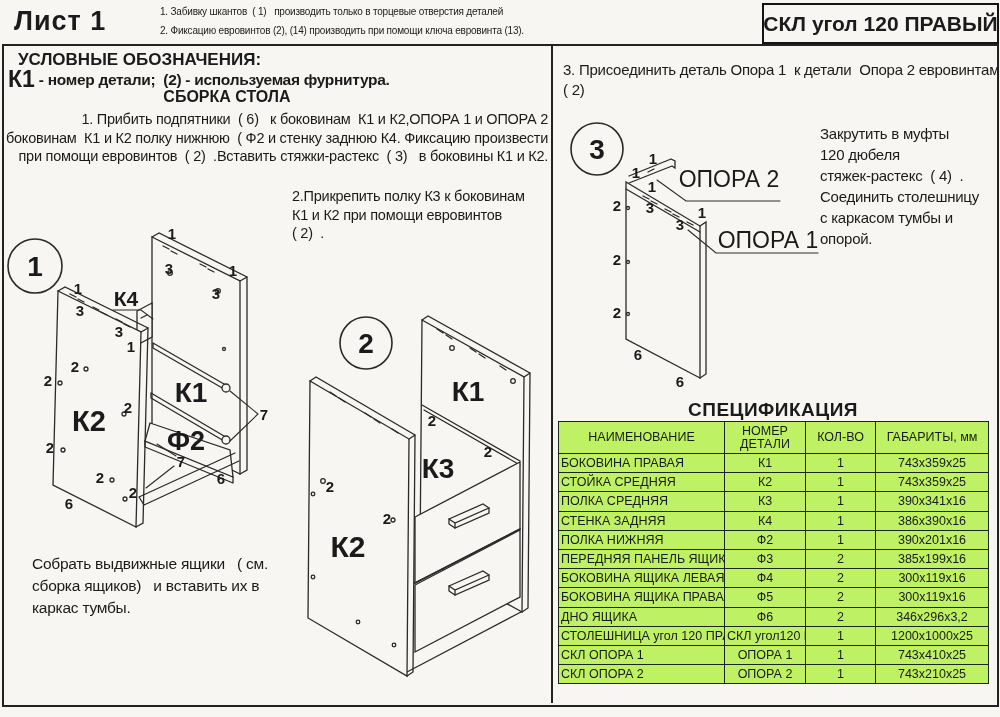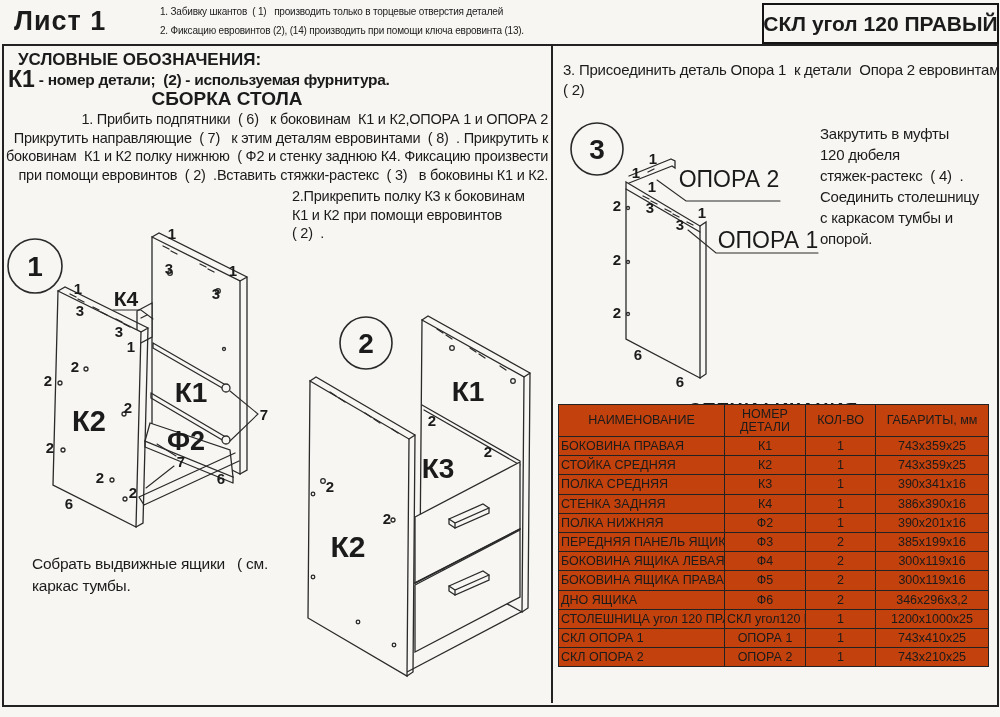--- a/index.html
+++ b/index.html
@@ -14,28 +14,28 @@
                display:flex;align-items:center;justify-content:center;
                font-size:21px;font-weight:bold;background:#f7f6f2;}
   
   .frame{left:2px;top:44px;width:993px;height:659px;border:2px solid #222;}
   .vdivider{left:551px;top:44px;width:2px;height:659px;background:#222;}
   
   .legend-heading{left:18px;top:50px;font-size:17px;font-weight:bold;}
   .legend-line{left:8px;top:66px;}
   .legend-k1{font-size:23px;font-weight:bold;vertical-align:-2px;}
   .legend-desc{font-size:15.5px;font-weight:bold;letter-spacing:-0.3px;}
-  .assembly-title{left:0;top:88px;width:454px;text-align:center;font-size:19px;font-weight:bold;}
+  .assembly-title{left:0;top:88px;width:454px;text-align:center;font-size:16px;font-weight:bold;}
   .stepline{font-size:14.5px;letter-spacing:-0.25px;line-height:18.5px;}
   .note3 .stepline{line-height:21px;font-size:15px;}
   .drawer-note .stepline{line-height:22px;font-size:15.5px;}
   .spec-title{left:558px;top:399px;width:430px;text-align:center;font-size:19px;font-weight:bold;letter-spacing:0.5px;}
   
-  table.spec{position:absolute;left:558px;top:404px;width:430px;border-collapse:collapse;
-             table-layout:fixed;background:#c2410c;}
+  table.spec{position:absolute;left:558px;top:421px;width:430px;border-collapse:collapse;
+             table-layout:fixed;background:#bef264;}
   table.spec th,table.spec td{border:1.4px solid #222;font-size:12.5px;overflow:hidden;
              white-space:nowrap;padding:0 2px;}
   table.spec th{font-weight:normal;font-size:12.5px;text-align:center;height:31px;
              line-height:13px;white-space:normal;}
   table.spec td{height:18.2px;}
   td.c-name{text-align:left;padding-left:7px;}
   td.c-part,td.c-qty,td.c-dims{text-align:center;}
   
   .dl{position:absolute;transform:translate(-50%,-50%);font-weight:600;white-space:nowrap;}
   .dl.n{font-size:15px;}
@@ -147,33 +147,33 @@
   </svg>
 
   <div class="abs t legend-heading">УСЛОВНЫЕ ОБОЗНАЧЕНИЯ:</div>
   <div class="abs legend-line">
     <span class="t legend-k1">К1</span><span class="t legend-desc"> - номер детали;  (2) - используемая фурнитура.</span>
   </div>
   <div class="abs t assembly-title">СБОРКА СТОЛА</div>
 
   <div class="abs" style="left:6px;top:110px;text-align:right;">
     <div class="t stepline">1. Прибить подпятники  ( 6)   к боковинам  К1 и К2,ОПОРА 1 и ОПОРА 2</div>
-    <div class="t stepline">Прикрутить направляющие  ( 7)   к этим деталям евровинтами  ( 8)  . Прикрутить к</div>
     <div class="t stepline">боковинам  К1 и К2 полку нижнюю  ( Ф2 и стенку заднюю К4. Фиксацию произвести</div>
     <div class="t stepline">при помощи евровинтов  ( 2)  .Вставить стяжки-растекс  ( 3)   в боковины К1 и К2.</div>
   </div>
 
   <div class="abs" style="left:292px;top:187px;">
     <div class="t stepline">2.Прикрепить полку К3 к боковинам</div>
     <div class="t stepline">К1 и К2 при помощи евровинтов</div>
     <div class="t stepline">( 2)  .</div>
   </div>
 
   <div class="abs drawer-note" style="left:32px;top:553px;">
     <div class="t stepline">Собрать выдвижные ящики   ( см.</div>
+    <div class="t stepline">сборка ящиков)   и вставить их в</div>
     <div class="t stepline">каркас тумбы.</div>
   </div>
 
   <div class="abs" style="left:563px;top:60px;">
     <div class="t stepline" style="font-size:15px;line-height:20px">3. Присоединить деталь Опора 1  к детали  Опора 2 евровинтами</div>
     <div class="t stepline" style="font-size:15px;line-height:20px">( 2)</div>
   </div>
 
   <div class="abs note3" style="left:820px;top:123px;">
     <div class="t stepline">Закрутить в муфты</div>

